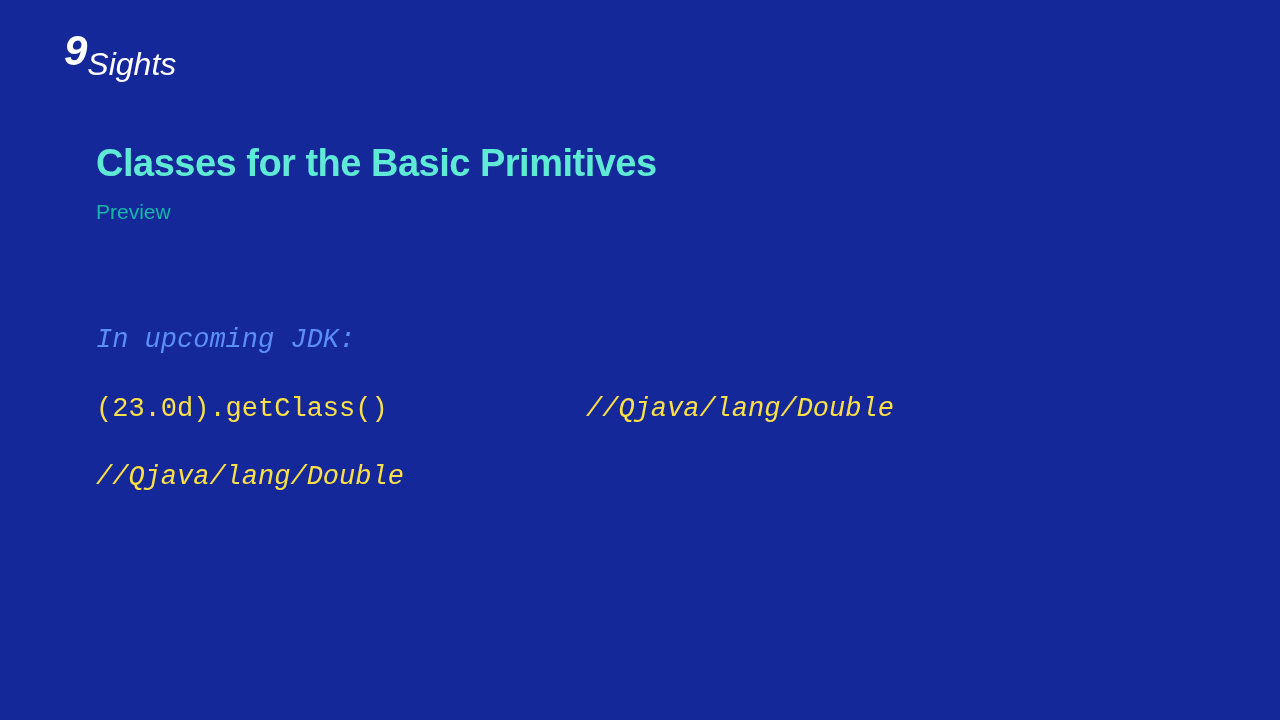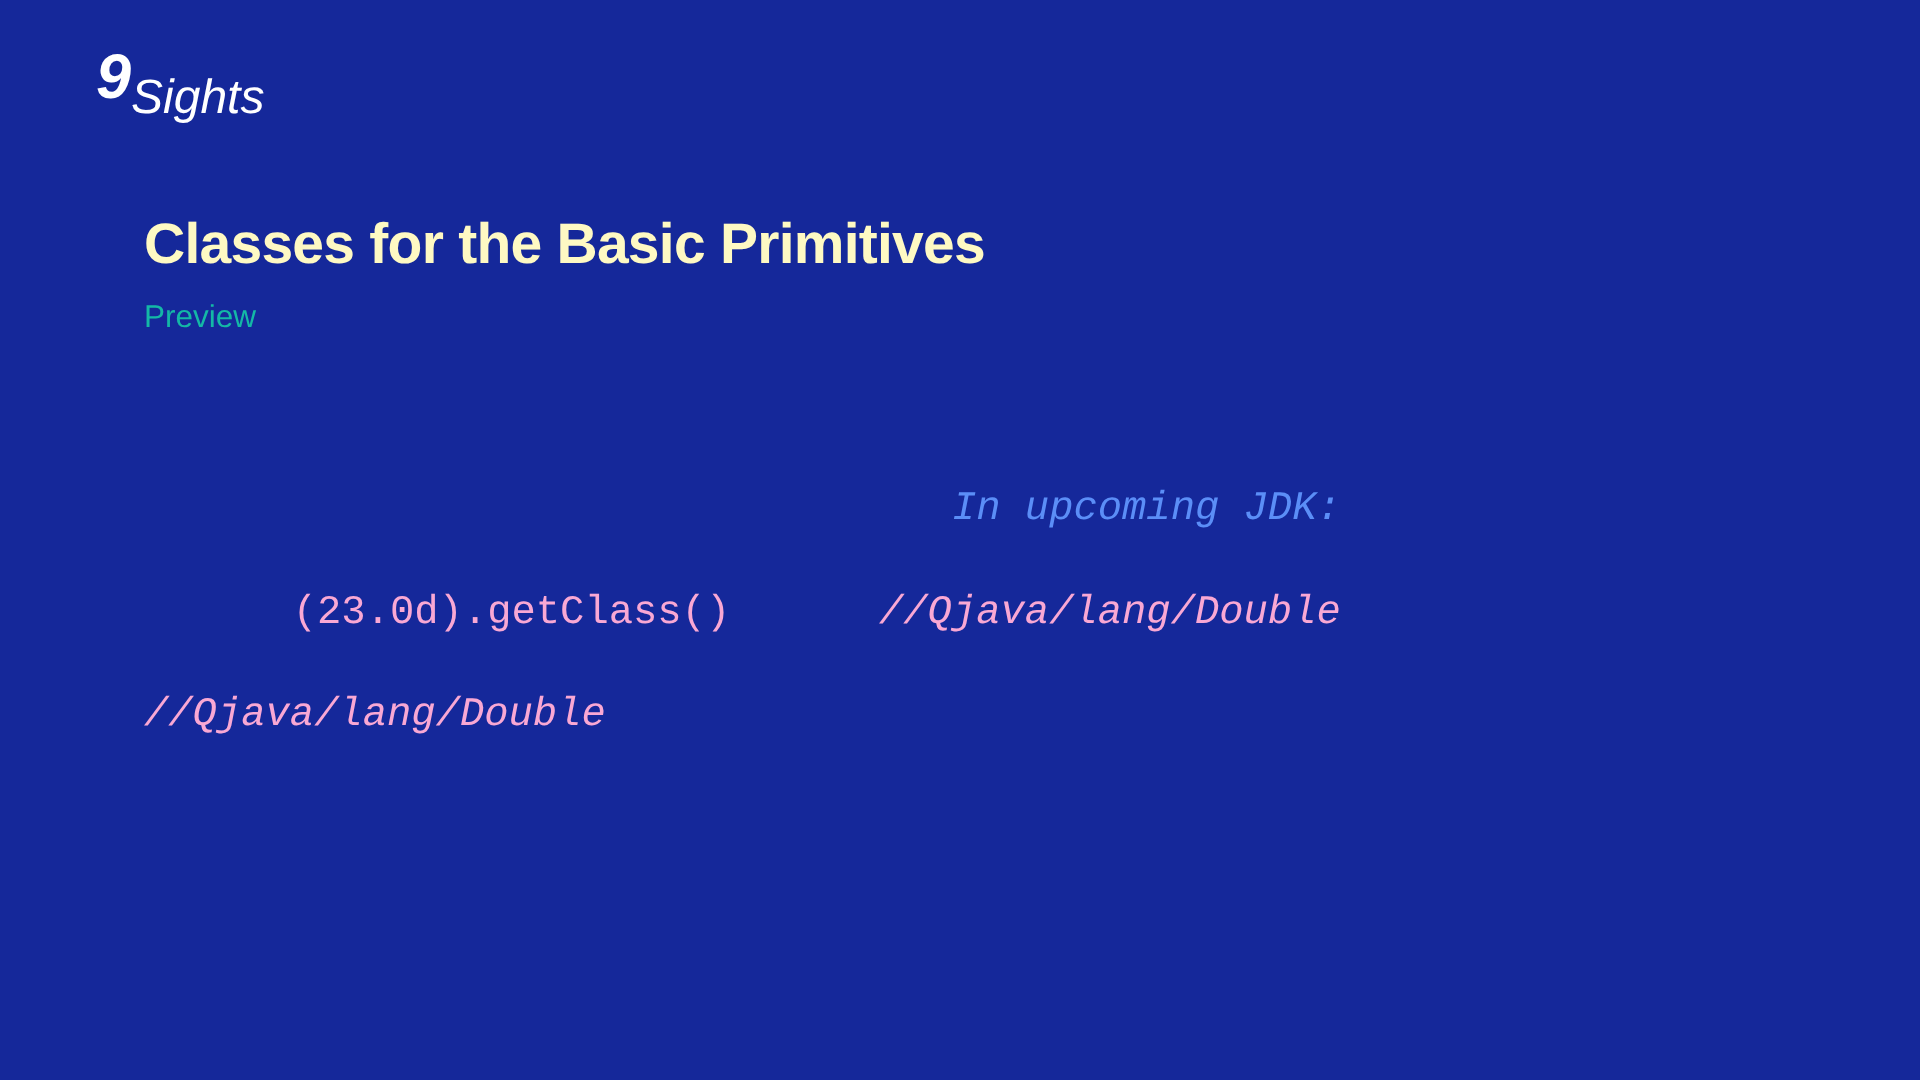--- a/index.html
+++ b/index.html
@@ -40,21 +40,21 @@
     color: #ffffff;
     line-height: 1;
   }
   .heading {
     position: absolute;
     top: 142px;
     left: 96px;
     font-size: 38px;
     font-weight: 700;
     letter-spacing: -0.5px;
-    color: #fef9c3;
+    color: #5eead4;
   }
   .tag {
     position: absolute;
     top: 200px;
     left: 96px;
     font-size: 21px;
     font-weight: 400;
     color: #14b8a6;
   }
   .code-block {
@@ -63,27 +63,25 @@
     left: 96px;
     font-family: "SF Mono", ui-monospace, Menlo, Consolas, "Courier New", monospace;
     font-size: 27px;
     line-height: 1.5;
   }
   .code-comment-lead {
     color: #5b8ef7;
     font-style: italic;
     font-weight: 500;
     margin-bottom: 28px;
-    text-align: right;
   }
   .code-row {
     display: flex;
     margin-bottom: 28px;
-    color: #f9a8d4;
-    text-align: center;
+    color: #fde047;
   }
   .code-left {
     width: 490px;
     white-space: pre;
   }
   .code-right {
     white-space: pre;
     font-style: italic;
   }
 </style>

